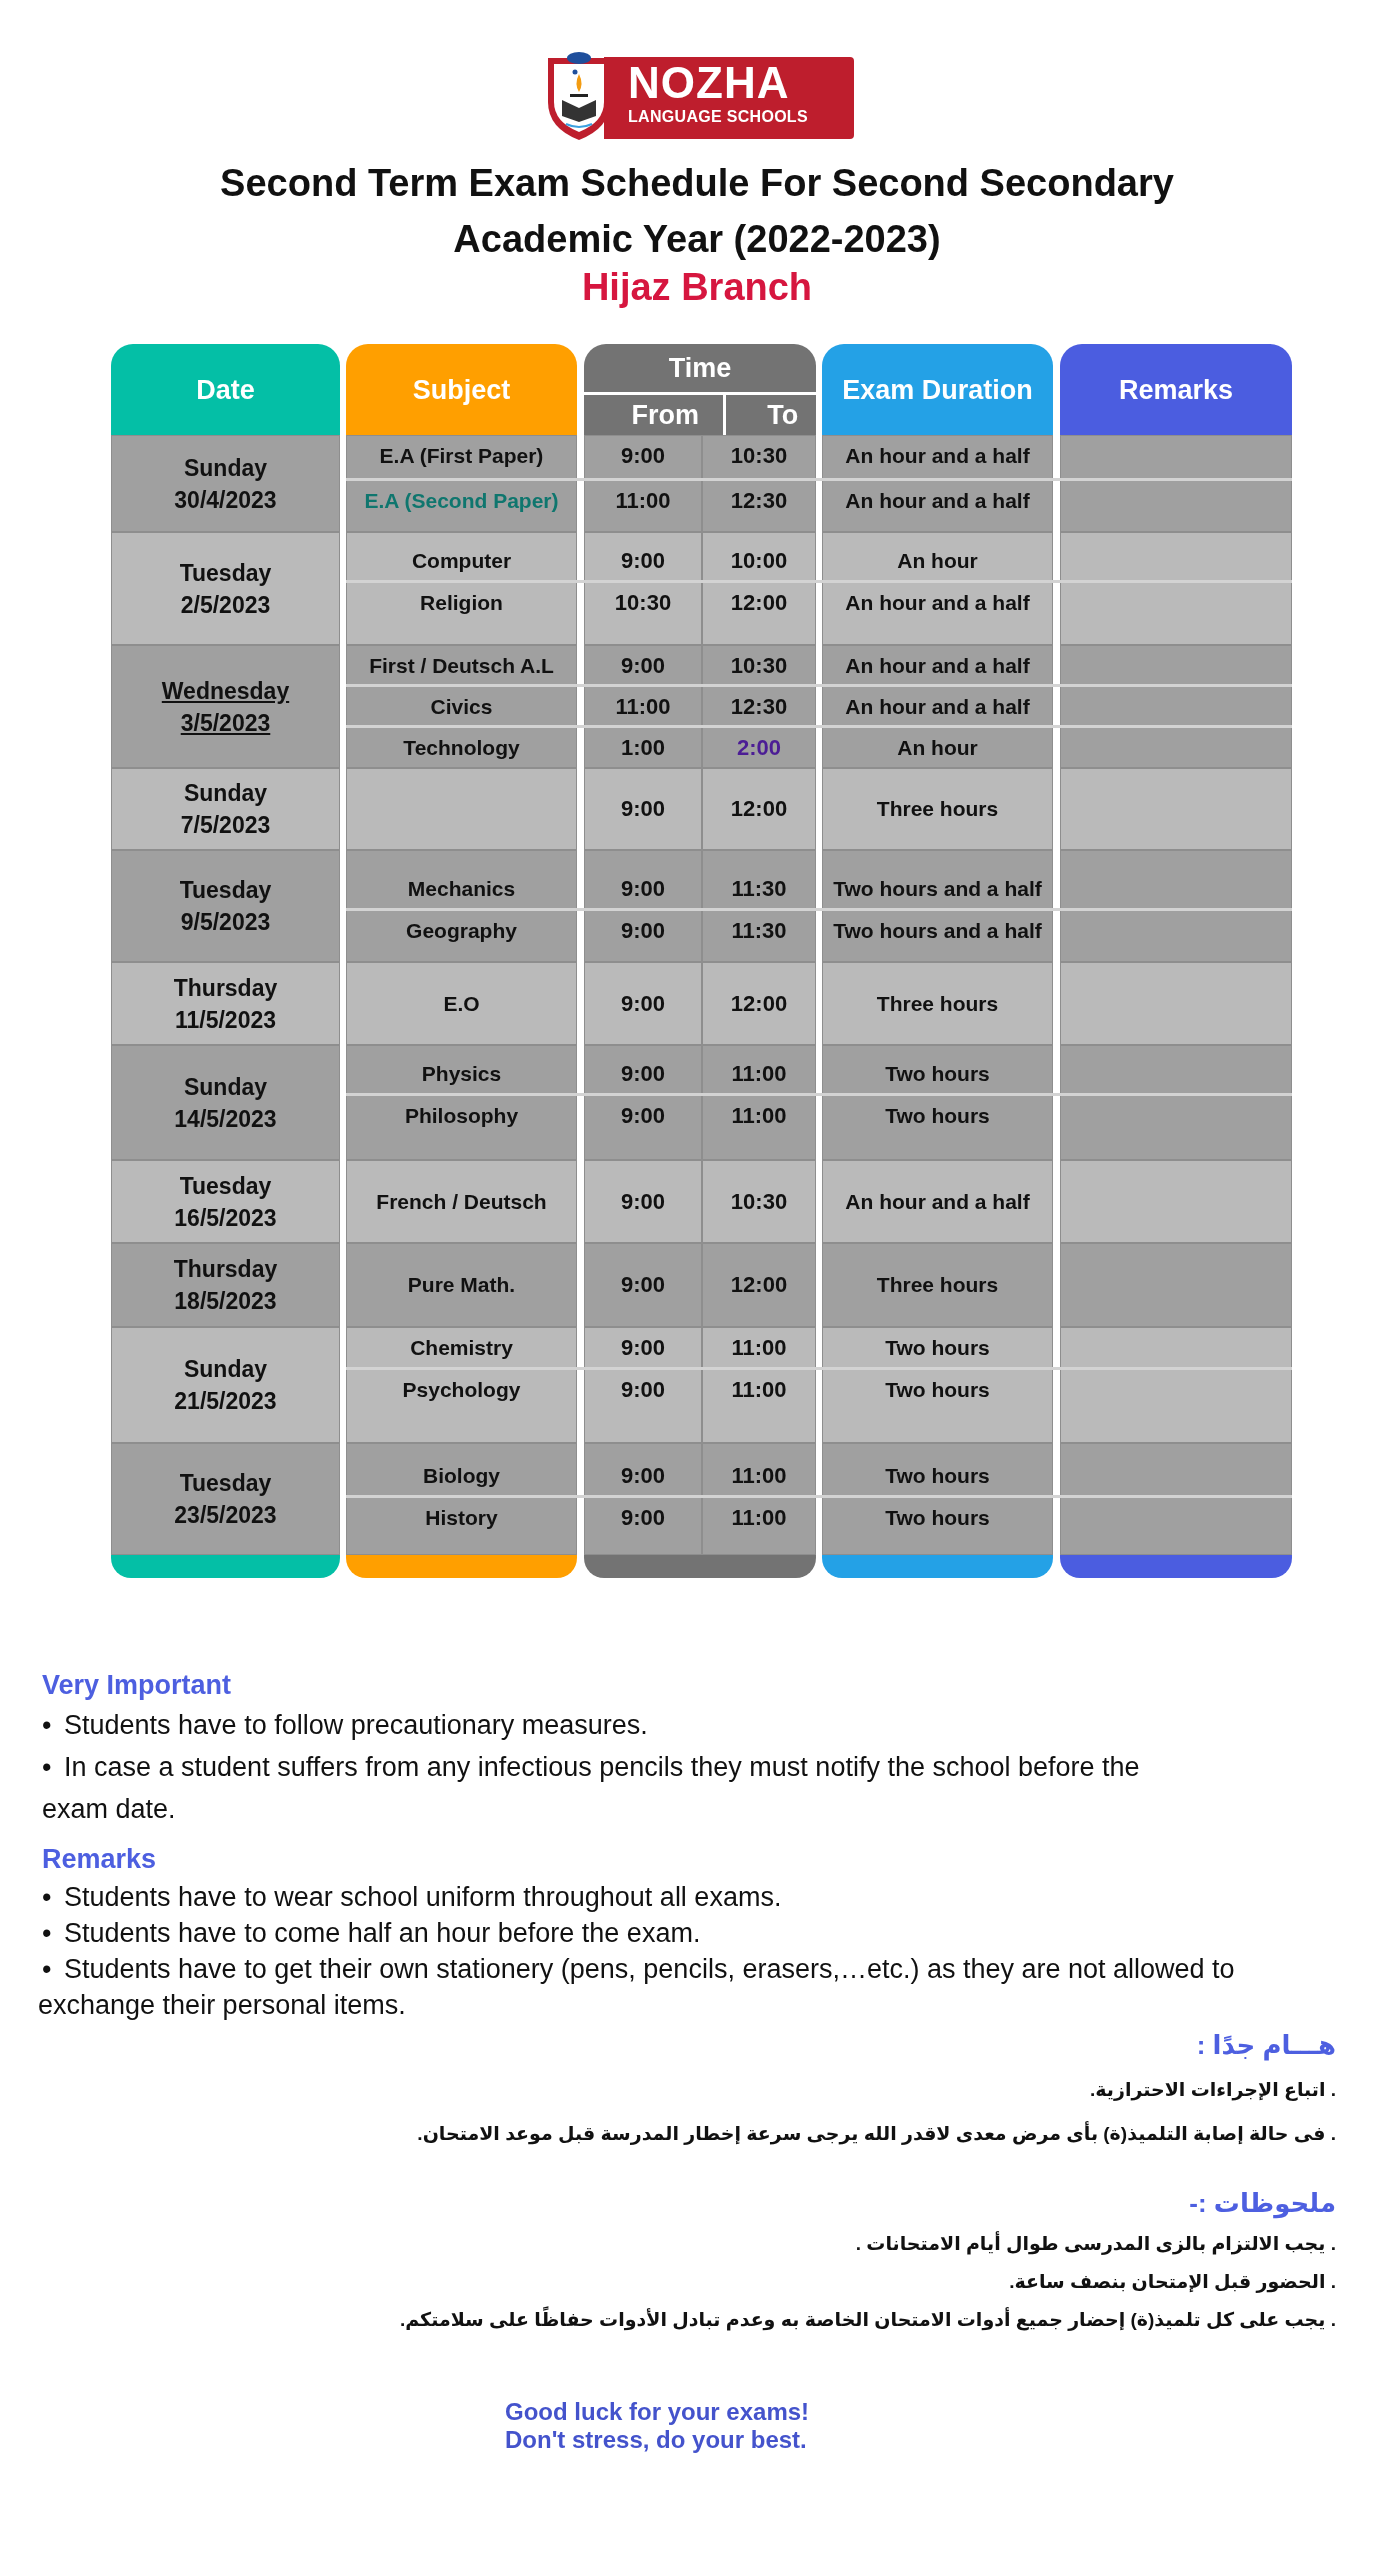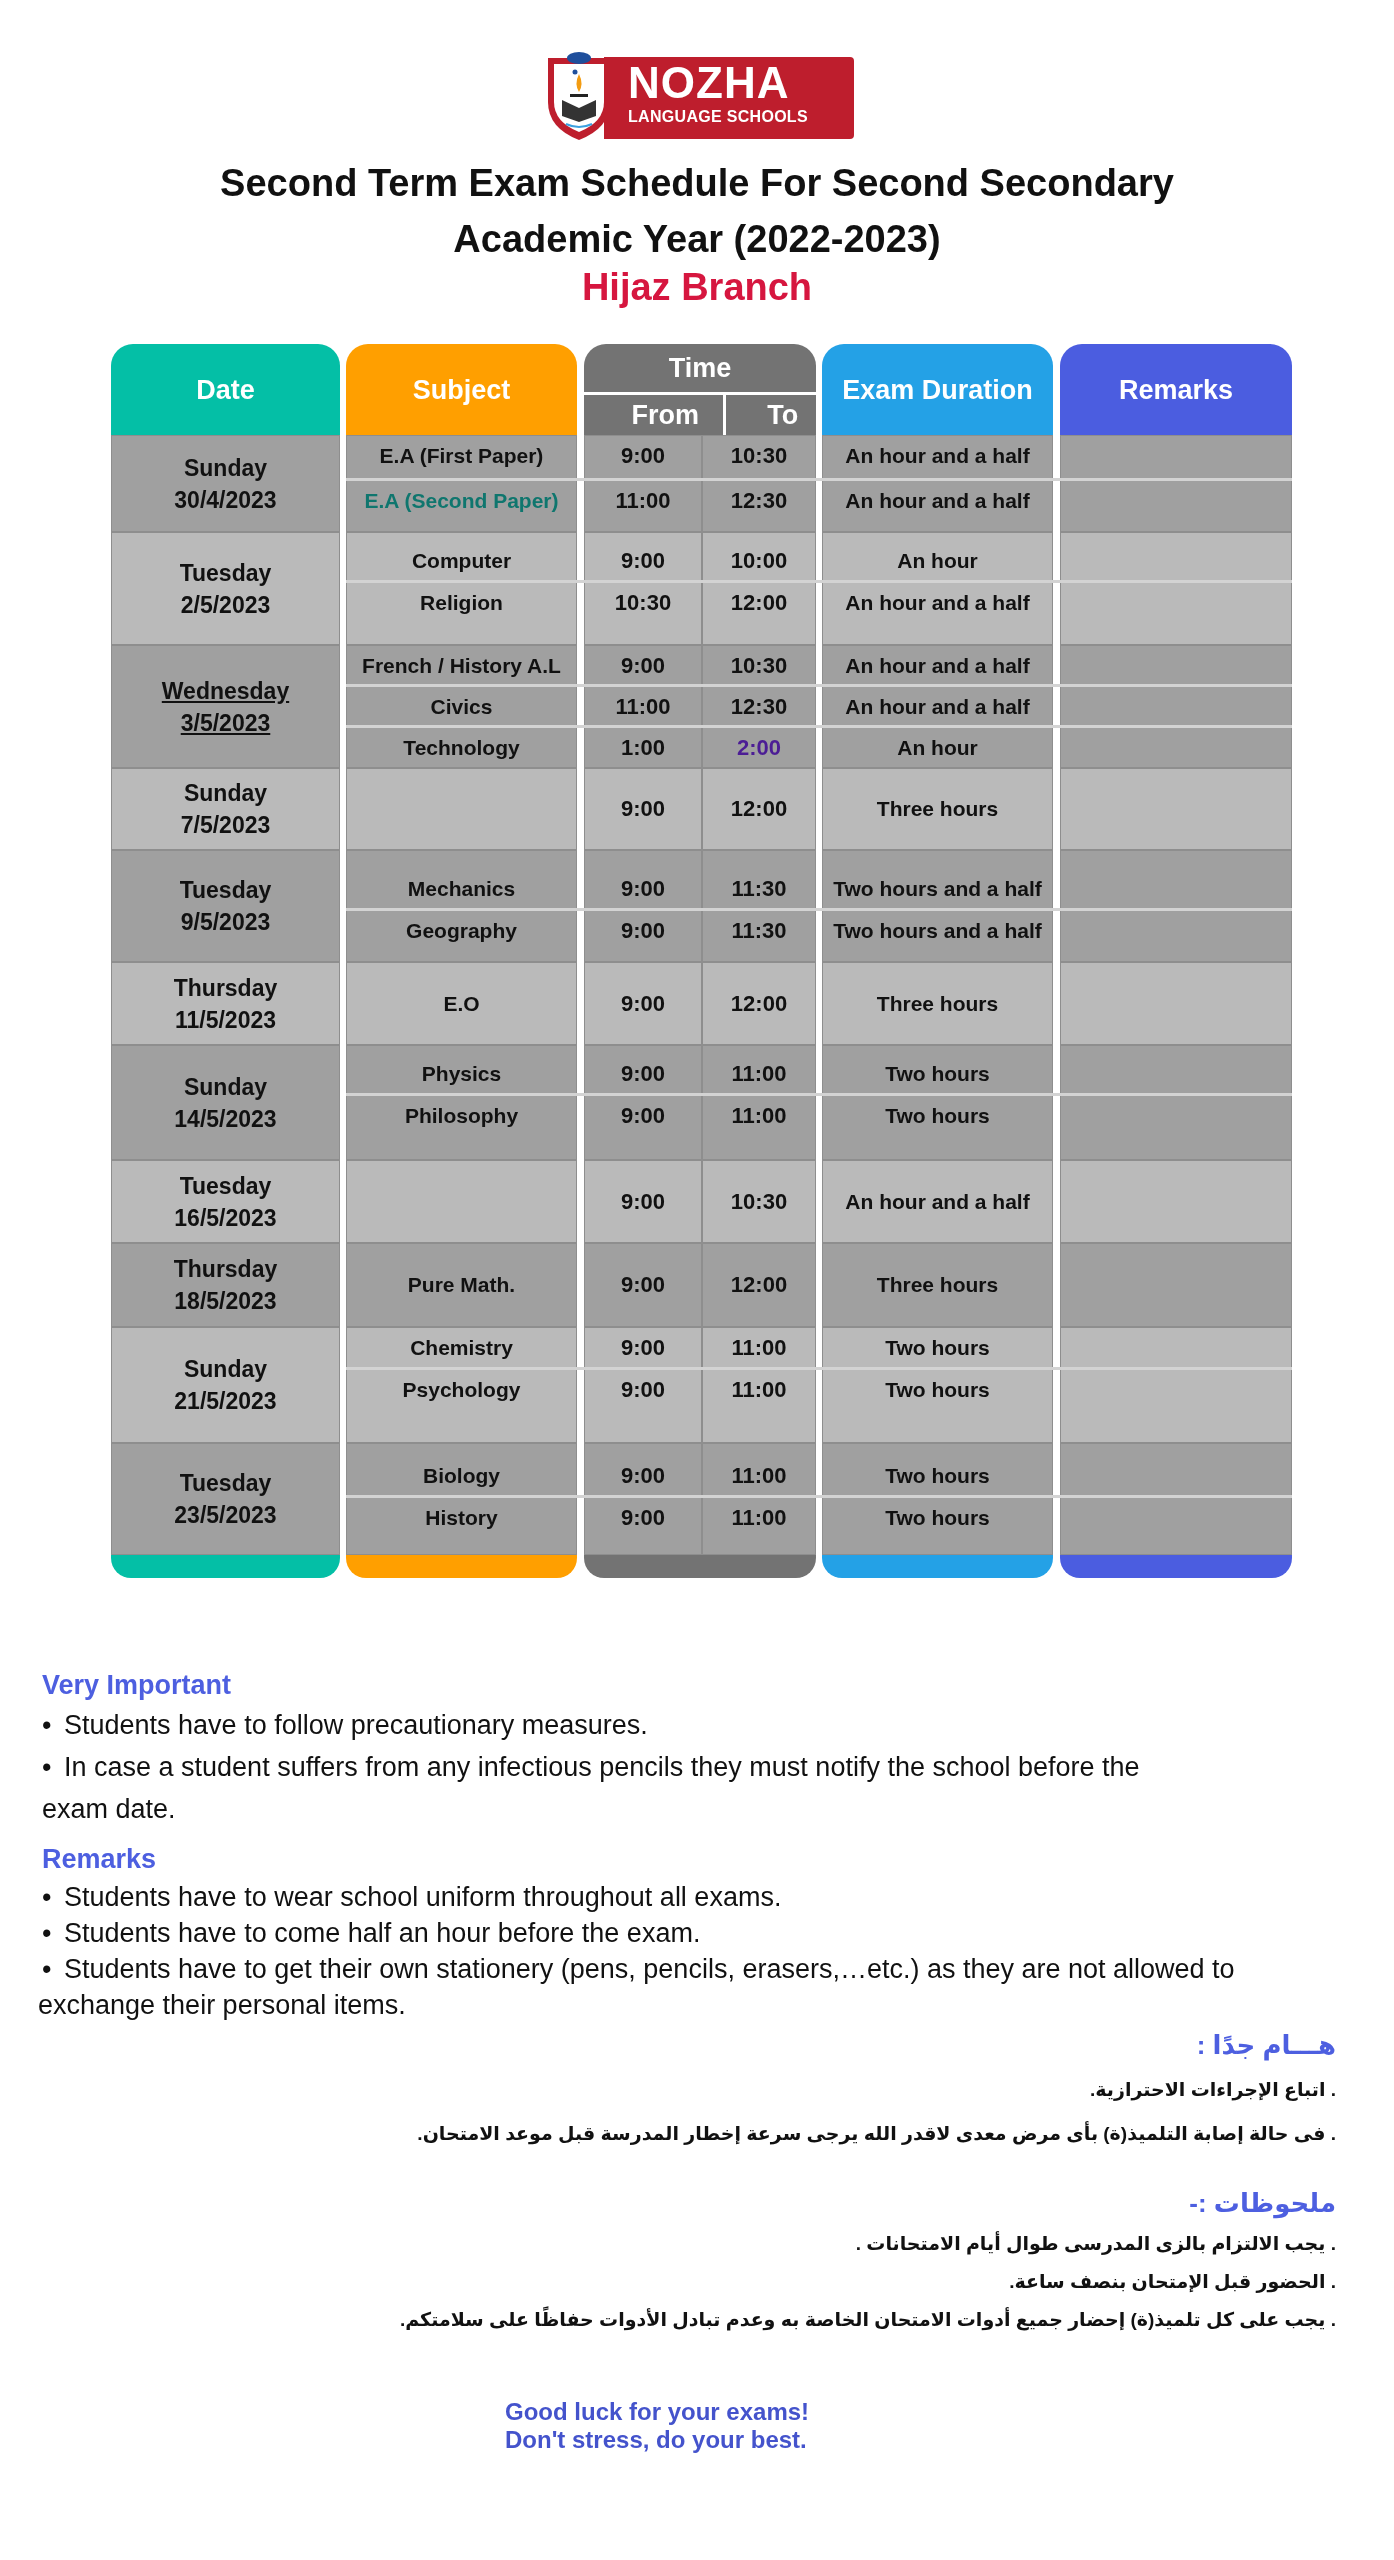--- a/index.html
+++ b/index.html
@@ -133,21 +133,21 @@
     <div class="block dark" style="top: 645px; height: 123px;">
       <div class="cell date-cell" style="left: 0px; width: 229px; top: 0px; height: 123px; text-decoration: underline;">
         <span>Wednesday</span>
         <span>3/5/2023</span>
       </div>
       <div class="cell" style="left: 235px; width: 231px; top: 0px; height: 123px;"></div>
       <div class="cell" style="left: 473px; width: 118px; top: 0px; height: 123px;"></div>
       <div class="cell" style="left: 591px; width: 114px; top: 0px; height: 123px;"></div>
       <div class="cell" style="left: 711px; width: 231px; top: 0px; height: 123px;"></div>
       <div class="cell" style="left: 949px; width: 232px; top: 0px; height: 123px;"></div>
-      <div style="position: absolute; left: 235px; width: 231px; top: 0px; height: 42px; display: flex; align-items: center; justify-content: center; font-weight: bold; font-size: 21px; color: rgb(17, 17, 17); white-space: nowrap;">French / History A.L</div>
+      <div style="position: absolute; left: 235px; width: 231px; top: 0px; height: 42px; display: flex; align-items: center; justify-content: center; font-weight: bold; font-size: 21px; color: rgb(17, 17, 17); white-space: nowrap;">First / Deutsch A.L</div>
       <div style="position: absolute; left: 473px; width: 118px; top: 0px; height: 42px; display: flex; align-items: center; justify-content: center; font-weight: bold; font-size: 22px; color: rgb(17, 17, 17); white-space: nowrap;">9:00</div>
       <div style="position: absolute; left: 591px; width: 114px; top: 0px; height: 42px; display: flex; align-items: center; justify-content: center; font-weight: bold; font-size: 22px; color: rgb(17, 17, 17); white-space: nowrap;">10:30</div>
       <div style="position: absolute; left: 711px; width: 231px; top: 0px; height: 42px; display: flex; align-items: center; justify-content: center; font-weight: bold; font-size: 21px; color: rgb(17, 17, 17); white-space: nowrap;">An hour and a half</div>
       <div style="position: absolute; left: 949px; width: 232px; top: 0px; height: 42px; display: flex; align-items: center; justify-content: center; font-weight: bold; font-size: 22px; color: rgb(17, 17, 17); white-space: nowrap;"></div>
       <div style="position: absolute; left: 235px; width: 231px; top: 41px; height: 42px; display: flex; align-items: center; justify-content: center; font-weight: bold; font-size: 21px; color: rgb(17, 17, 17); white-space: nowrap;">Civics</div>
       <div style="position: absolute; left: 473px; width: 118px; top: 41px; height: 42px; display: flex; align-items: center; justify-content: center; font-weight: bold; font-size: 22px; color: rgb(17, 17, 17); white-space: nowrap;">11:00</div>
       <div style="position: absolute; left: 591px; width: 114px; top: 41px; height: 42px; display: flex; align-items: center; justify-content: center; font-weight: bold; font-size: 22px; color: rgb(17, 17, 17); white-space: nowrap;">12:30</div>
       <div style="position: absolute; left: 711px; width: 231px; top: 41px; height: 42px; display: flex; align-items: center; justify-content: center; font-weight: bold; font-size: 21px; color: rgb(17, 17, 17); white-space: nowrap;">An hour and a half</div>
       <div style="position: absolute; left: 949px; width: 232px; top: 41px; height: 42px; display: flex; align-items: center; justify-content: center; font-weight: bold; font-size: 22px; color: rgb(17, 17, 17); white-space: nowrap;"></div>
       <div class="sub-sep" style="top: 39px;"></div>
@@ -236,20 +236,21 @@
     <div class="block light" style="top: 1160px; height: 83px;">
       <div class="cell date-cell" style="left: 0px; width: 229px; top: 0px; height: 83px;">
         <span>Tuesday</span>
         <span>16/5/2023</span>
       </div>
       <div class="cell" style="left: 235px; width: 231px; top: 0px; height: 83px;"></div>
       <div class="cell" style="left: 473px; width: 118px; top: 0px; height: 83px;"></div>
       <div class="cell" style="left: 591px; width: 114px; top: 0px; height: 83px;"></div>
       <div class="cell" style="left: 711px; width: 231px; top: 0px; height: 83px;"></div>
       <div class="cell" style="left: 949px; width: 232px; top: 0px; height: 83px;"></div>
+      <div style="position: absolute; left: 235px; width: 231px; top: 0px; height: 83px; display: flex; align-items: center; justify-content: center; font-weight: bold; font-size: 21px; color: rgb(17, 17, 17); white-space: nowrap;">French / Deutsch</div>
       <div style="position: absolute; left: 473px; width: 118px; top: 0px; height: 83px; display: flex; align-items: center; justify-content: center; font-weight: bold; font-size: 22px; color: rgb(17, 17, 17); white-space: nowrap;">9:00</div>
       <div style="position: absolute; left: 591px; width: 114px; top: 0px; height: 83px; display: flex; align-items: center; justify-content: center; font-weight: bold; font-size: 22px; color: rgb(17, 17, 17); white-space: nowrap;">10:30</div>
       <div style="position: absolute; left: 711px; width: 231px; top: 0px; height: 83px; display: flex; align-items: center; justify-content: center; font-weight: bold; font-size: 21px; color: rgb(17, 17, 17); white-space: nowrap;">An hour and a half</div>
       <div style="position: absolute; left: 949px; width: 232px; top: 0px; height: 83px; display: flex; align-items: center; justify-content: center; font-weight: bold; font-size: 22px; color: rgb(17, 17, 17); white-space: nowrap;"></div>
     </div>
     <div class="block dark" style="top: 1243px; height: 84px;">
       <div class="cell date-cell" style="left: 0px; width: 229px; top: 0px; height: 84px;">
         <span>Thursday</span>
         <span>18/5/2023</span>
       </div>

